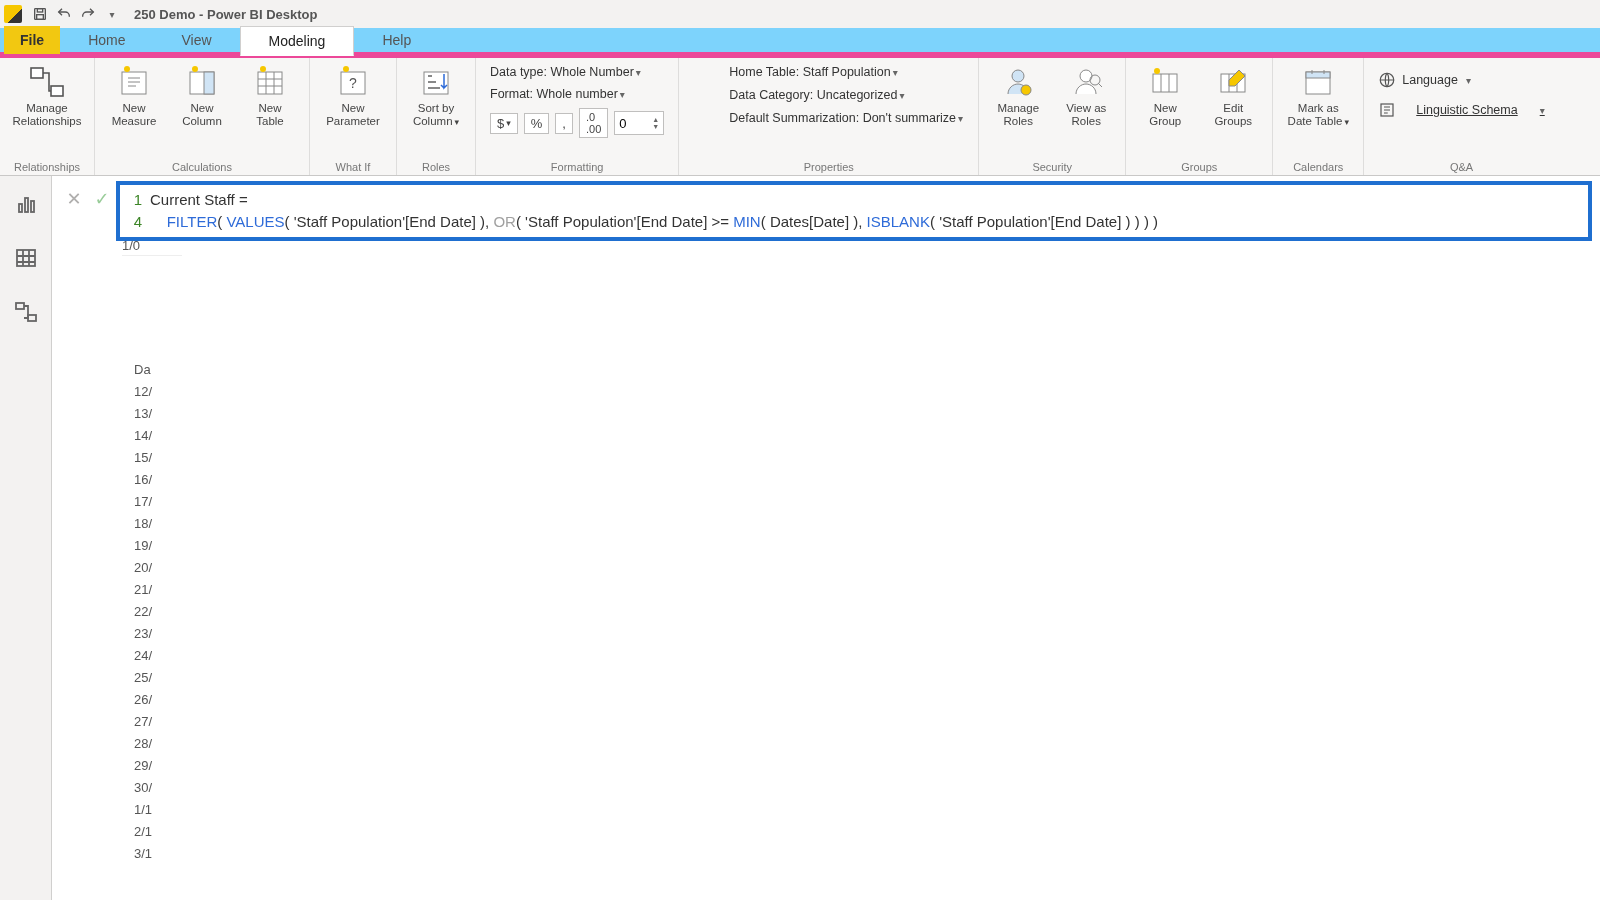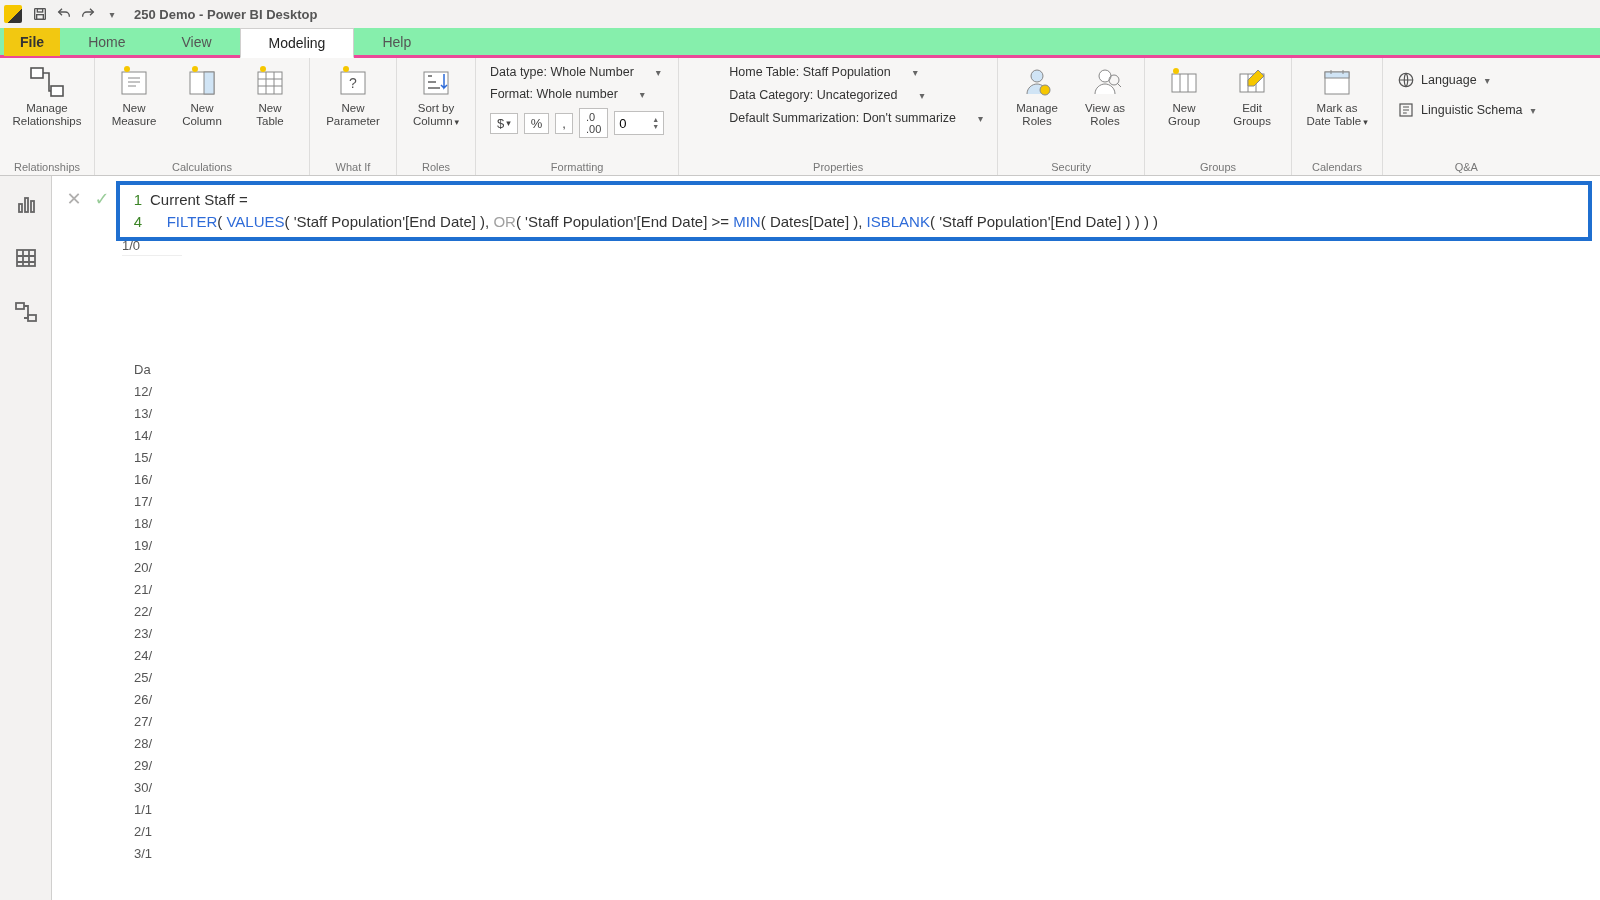--- a/index.html
+++ b/index.html
@@ -6,36 +6,36 @@
 body { background: #fff; overflow: hidden; width: 1600px; height: 900px; }
 
 
 .titlebar { height: 28px; background: #f3f2f1; display: flex; align-items: center; padding: 0 4px; font-size: 13px; color: #333; }
 .titlebar .app-icon { width: 18px; height: 18px; background: linear-gradient(135deg,#f6c700 60%,#333 60%); margin-right: 6px; border-radius: 2px; }
 .qat-btn { width: 24px; height: 24px; display: inline-flex; align-items: center; justify-content: center; color: #666; cursor: pointer; font-size: 14px; }
 .qat-btn svg { width: 16px; height: 16px; }
 .title-text { margin-left: 10px; color: #555; font-weight: bold; }
 
 
-.ribbon-tabs { height: 30px; background: #86efac; display: flex; align-items: flex-start; padding-left: 4px; border-bottom: 3px solid #ec4899; }
+.ribbon-tabs { height: 30px; background: #7dd3fc; display: flex; align-items: center; padding-left: 4px; border-bottom: 6px solid #ec4899; }
 .file-tab { background: #f2c811; color: #333; font-weight: 600; padding: 6px 16px; font-size: 14px; cursor: pointer; }
 .rtab { padding: 6px 28px; font-size: 14px; color: #555; cursor: pointer; }
 .rtab.active { background: #fff; border-top: 1px solid #d0cfce; border-left: 1px solid #d0cfce; border-right: 1px solid #d0cfce; border-bottom: 1px solid #fff; margin-bottom: -1px; color: #222; }
 
 
 .ribbon { height: 118px; background: #f7f6f5; border-bottom: 1px solid #c9c8c7; display: flex; }
 .rgroup { border-right: 1px solid #dedddc; padding: 4px 8px 2px; display: flex; flex-direction: column; justify-content: space-between; }
 .rgroup-label { font-size: 11px; color: #777; text-align: center; margin-top: 2px; }
 .rgroup-body { display: flex; align-items: flex-start; gap: 6px; }
 .rbtn { display: flex; flex-direction: column; align-items: center; width: 62px; cursor: pointer; padding: 2px; }
 .rbtn-icon { width: 36px; height: 36px; display: flex; align-items: center; justify-content: center; margin-bottom: 2px; }
 .rbtn-label { font-size: 11.5px; color: #444; text-align: center; line-height: 1.15; }
 .rbtn-label .arrow-down { font-size: 9px; display: inline-block; margin-left: 2px; }
 
-.prop-row { font-size: 12.5px; color: #333; padding: 3px 6px; white-space: nowrap; display: flex; align-items: center; gap: 20px; }
+.prop-row { font-size: 12.5px; color: #333; padding: 3px 6px; white-space: nowrap; display: flex; align-items: center; gap: 0; }
 .prop-row .dd { color: #666; font-size: 10px; margin-left: 2px; }
 .fmt-inline { display: flex; align-items: center; gap: 6px; padding: 2px 6px; }
 .fmt-btn { border: 1px solid #c0bfbe; background: #fff; padding: 2px 6px; font-size: 13px; color: #444; display: flex; align-items: center; gap: 2px; cursor: pointer; }
 .decimals-box { border: 1px solid #c0bfbe; background: #fff; width: 50px; height: 24px; display: flex; align-items: center; padding: 0 4px; font-size: 13px; }
 .decimals-spin { display: flex; flex-direction: column; font-size: 7px; line-height: 7px; color: #666; margin-left: auto; }
 
 
 .leftnav { position: absolute; top: 176px; left: 0; width: 52px; bottom: 0; background: #f3f2f1; border-right: 1px solid #d0cfce; display: flex; flex-direction: column; align-items: center; padding-top: 10px; gap: 18px; }
 .leftnav .nav-item { width: 36px; height: 36px; display: flex; align-items: center; justify-content: center; cursor: pointer; color: #666; }
 
@@ -312,21 +312,21 @@
   <div class="rgroup" style="border-right:none;min-width:150px;">
     <div style="display:flex;flex-direction:column;gap:6px;padding-top:6px;">
       <div class="prop-row" style="gap:6px;">
         <svg width="18" height="18" viewBox="0 0 24 24" fill="none" stroke="#555" stroke-width="1.6">
             <circle cx="12" cy="12" r="9"></circle>
             <path d="M3 12h18M12 3c3 3 3 15 0 18M12 3c-3 3-3 15 0 18"></path>
           </svg>
         <span>Language</span>
           <span class="dd">▾</span>
       </div>
-      <div class="prop-row" style="gap:6px;">
+      <div class="prop-row" style="gap:20px;text-decoration:underline;">
         <svg width="18" height="18" viewBox="0 0 24 24" fill="none" stroke="#555" stroke-width="1.6">
             <rect x="4" y="4" width="16" height="16"></rect>
             <path d="M8 8h8M8 12h8M8 16h5"></path>
           </svg>
         <span>Linguistic Schema</span>
           <span class="dd">▾</span>
       </div>
     </div>
     <div class="rgroup-label">Q&amp;A</div>
   </div>

